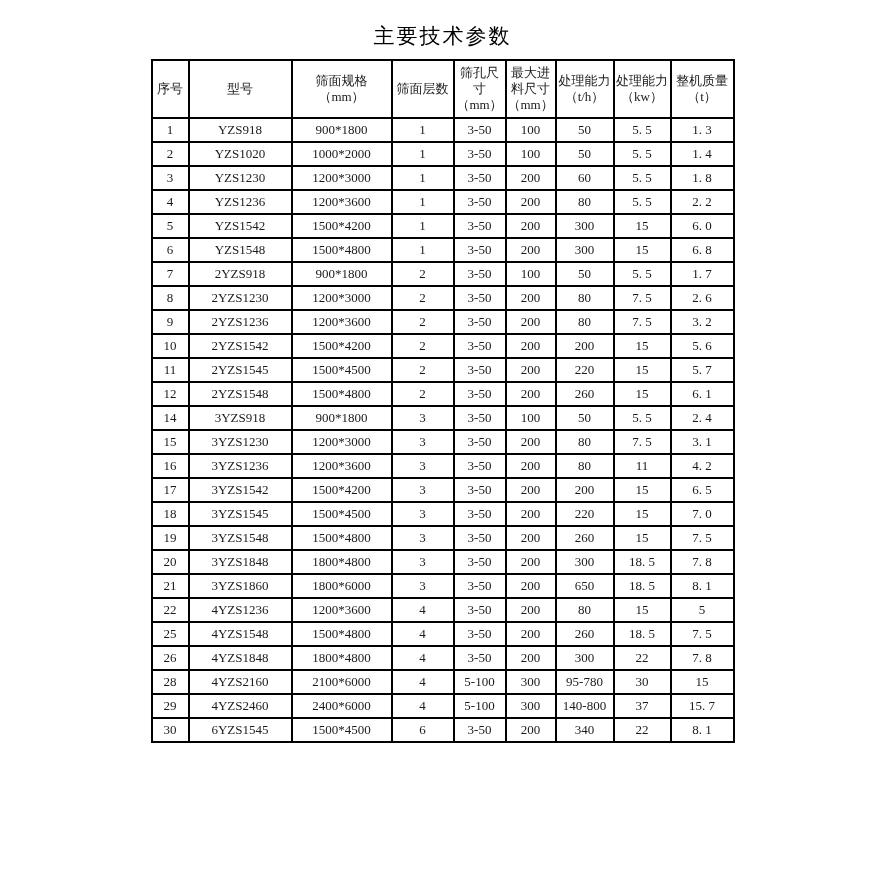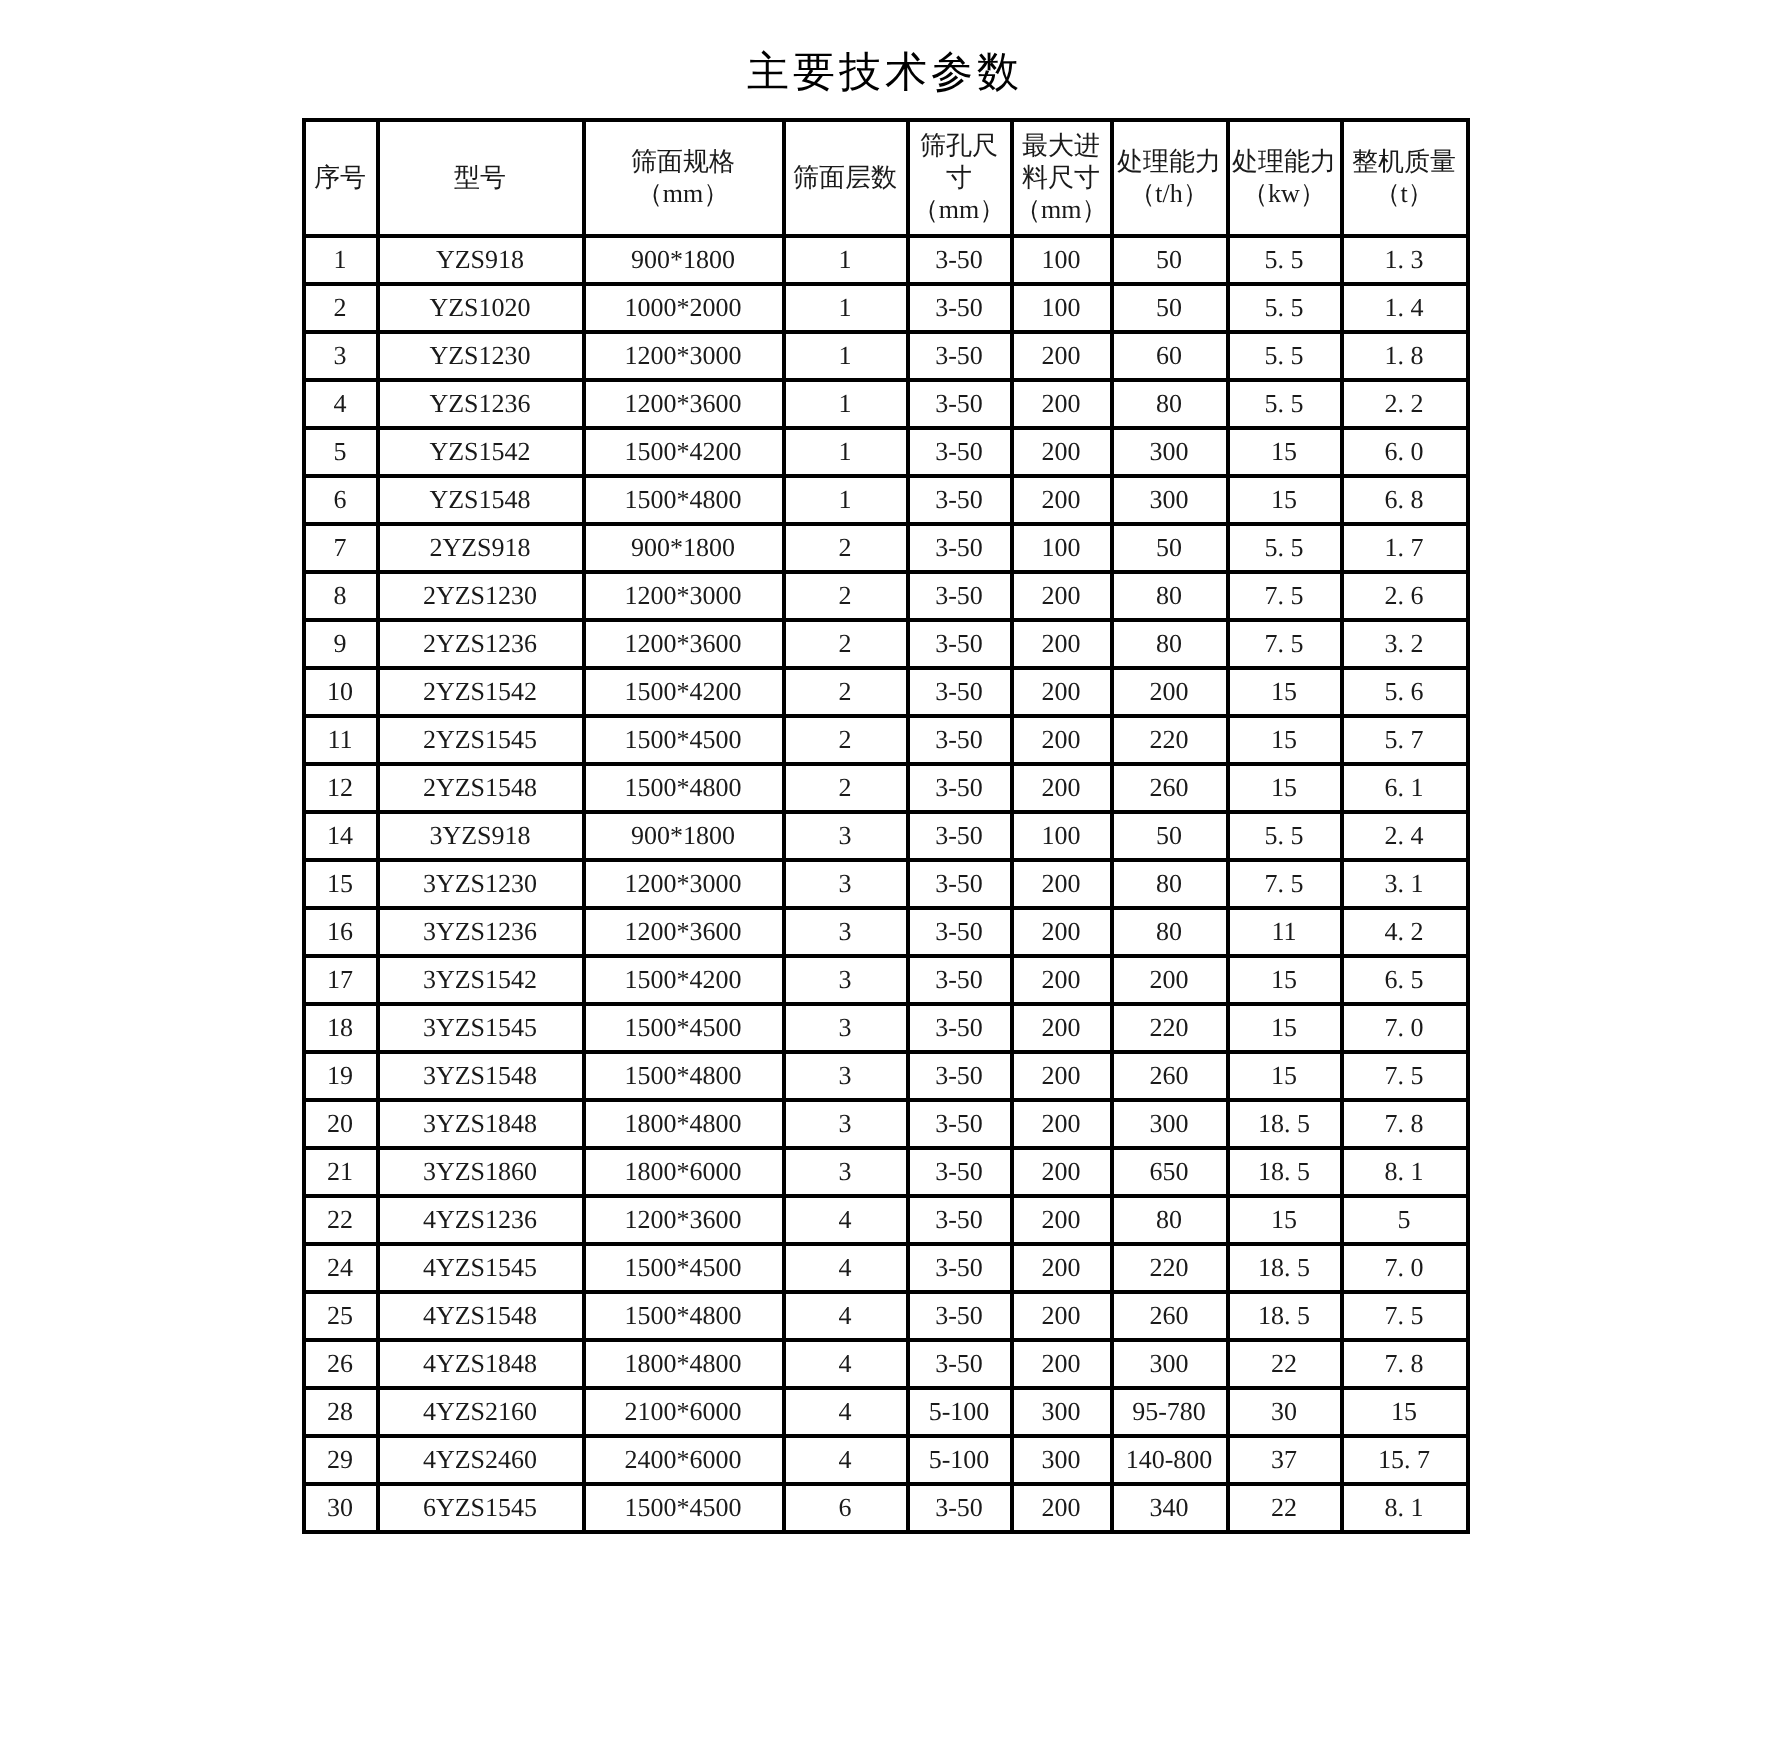--- a/index.html
+++ b/index.html
@@ -316,31 +316,20 @@
           <td>4YZS1236</td>
           <td>1200*3600</td>
           <td>4</td>
           <td>3-50</td>
           <td>200</td>
           <td>80</td>
           <td>15</td>
           <td>5</td>
         </tr>
         <tr>
-          <td>24</td>
-          <td>4YZS1545</td>
-          <td>1500*4500</td>
-          <td>4</td>
-          <td>3-50</td>
-          <td>200</td>
-          <td>220</td>
-          <td>18. 5</td>
-          <td>7. 0</td>
-        </tr>
-        <tr>
           <td>25</td>
           <td>4YZS1548</td>
           <td>1500*4800</td>
           <td>4</td>
           <td>3-50</td>
           <td>200</td>
           <td>260</td>
           <td>18. 5</td>
           <td>7. 5</td>
         </tr>

